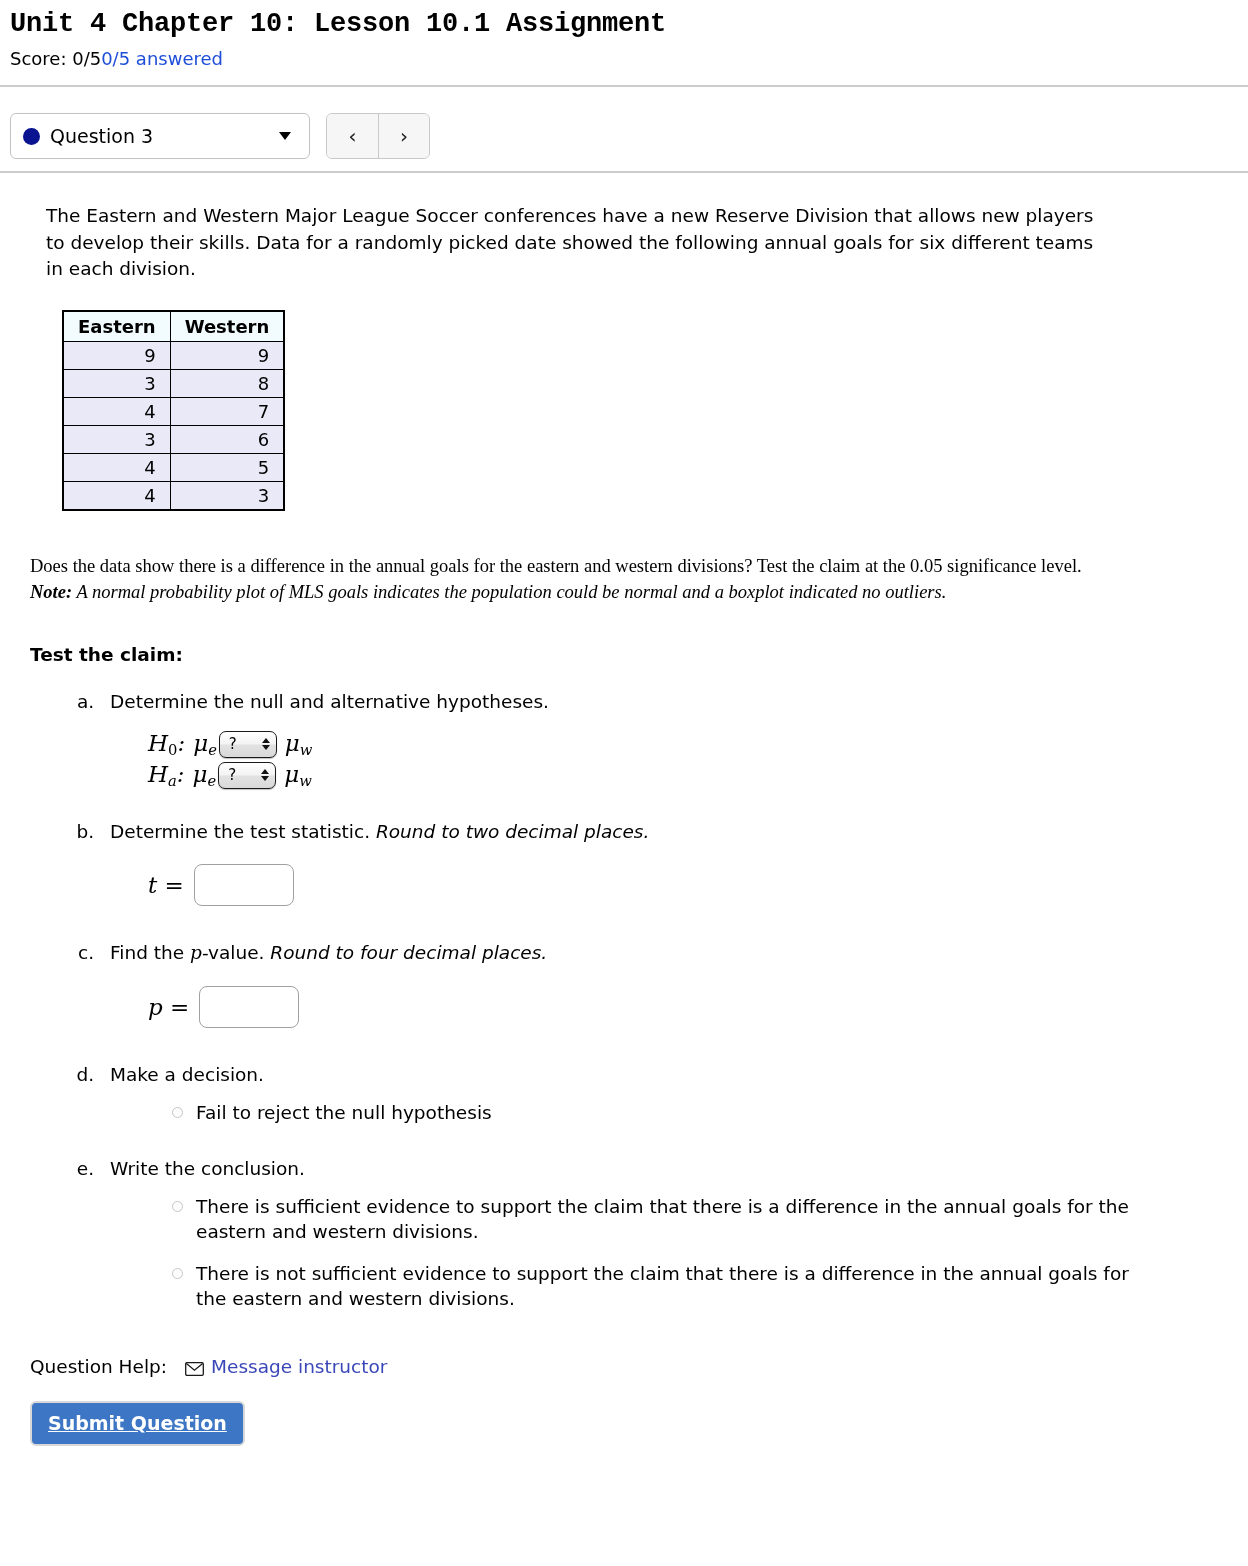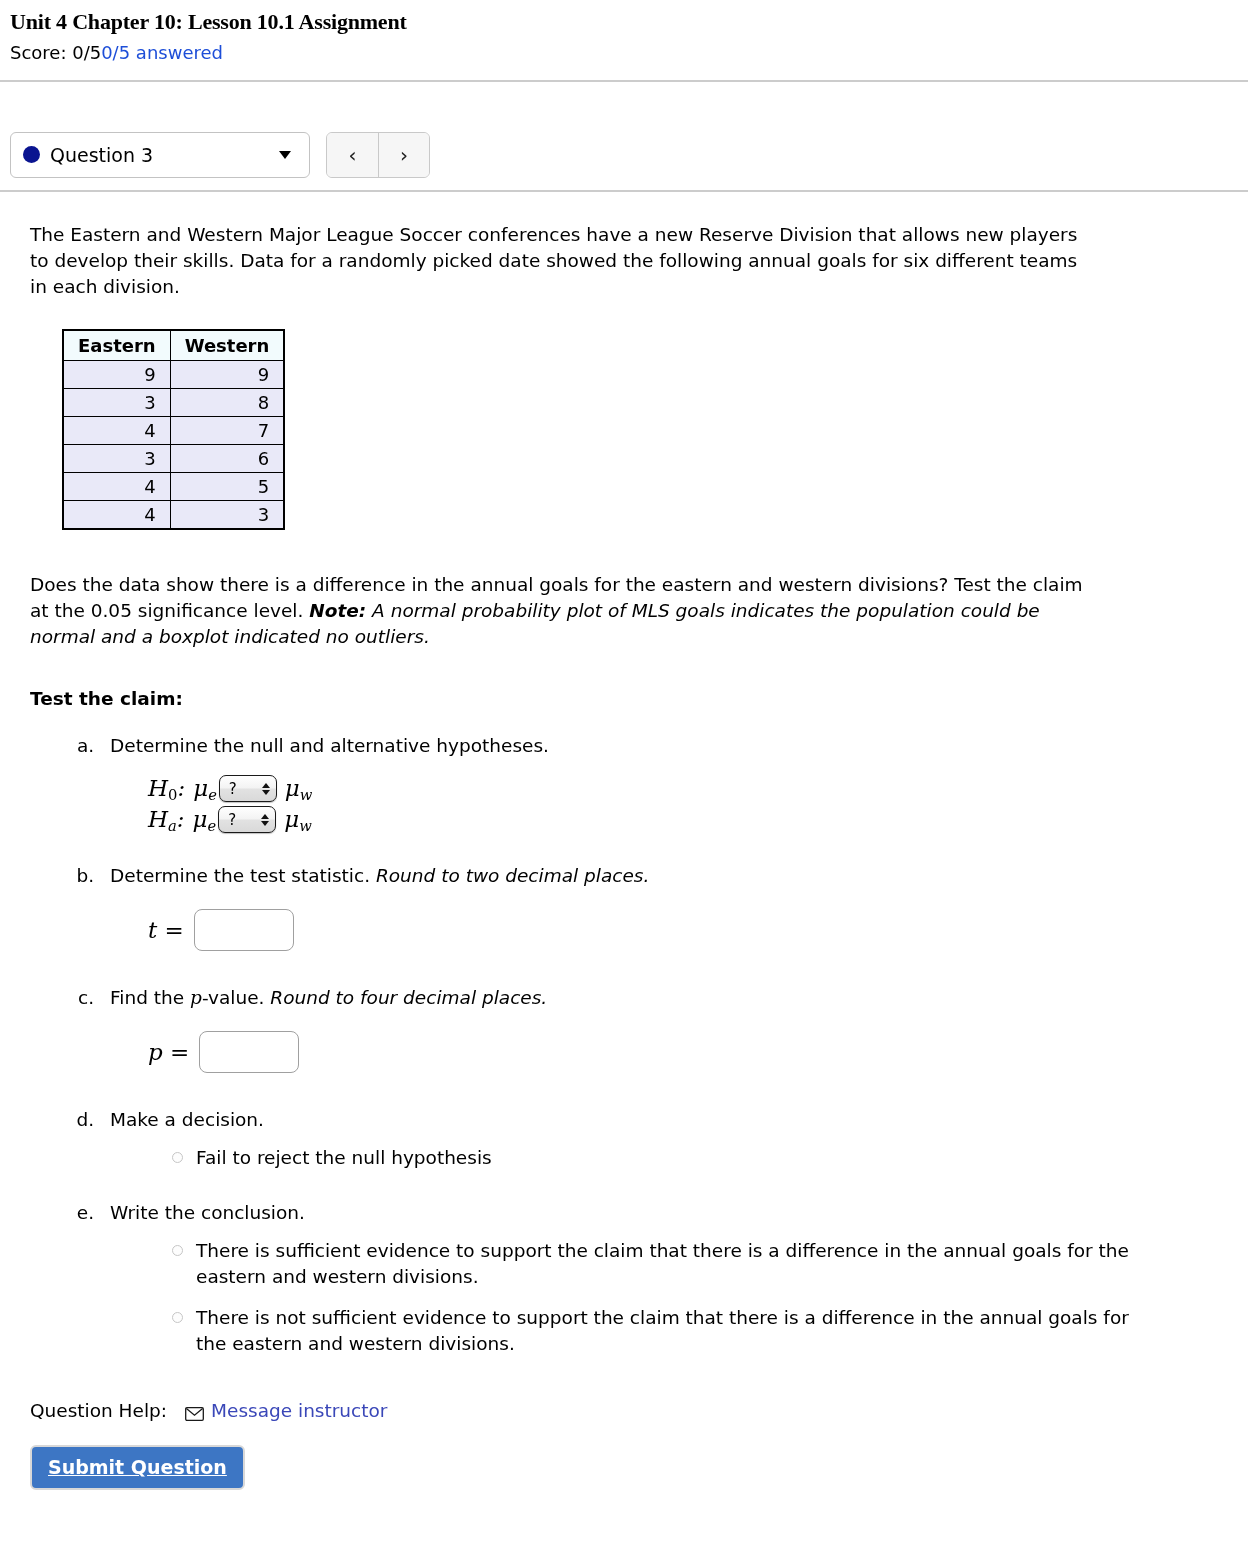--- a/index.html
+++ b/index.html
@@ -13,26 +13,26 @@
     height: 1566px;
     font-family: "DejaVu Sans", "Liberation Sans", sans-serif;
     color: #000000;
     overflow: hidden;
   }
 
   .page { padding: 0 0 0 0; }
 
   
   .assignment-title {
-    font-size: 22px;
+    font-size: 27px;
     font-weight: bold;
     letter-spacing: -0.2px;
     margin: 10px 0 0 10px;
     line-height: 1.1;
-    font-family: Liberation Serif, serif;
+    font-family: Liberation Mono, monospace;
   }
   .score-row {
     margin: 8px 0 0 10px;
     font-size: 18px;
     line-height: 1.2;
     display: flex;
     align-items: baseline;
   }
   .score-text { color: #000000; }
   .answered-text { color: #1d4ed8; }
@@ -45,21 +45,20 @@
     margin: 0;
   }
   .rule-top { margin-top: 16px; }
 
   
   .qnav {
     display: flex;
     align-items: center;
     padding: 26px 0 12px 10px;
     gap: 16px;
-    margin-top: 24px;
   }
   .question-select {
     width: 300px;
     height: 46px;
     border: 1px solid #c3c3c3;
     border-radius: 6px;
     background: #ffffff;
     display: flex;
     align-items: center;
     padding: 0 12px;
@@ -102,21 +101,21 @@
     font-size: 20px;
     color: #222;
     background: #f6f6f6;
   }
   .nav-btn + .nav-btn { border-left: 1px solid #c9c9c9; }
 
   
   .content { padding: 0 0 0 0; }
 
   .intro {
-    margin: 30px 0 0 30px;
+    margin: 30px 0 0 46px;
     width: 1060px;
     font-size: 18.5px;
     line-height: 1.42;
   }
 
   
   table.data-table {
     border-collapse: collapse;
     margin: 28px 0 0 62px;
     border: 2px solid #000;
@@ -137,20 +136,21 @@
     padding: 3px 14px;
     text-align: right;
     min-width: 90px;
   }
 
   .question-body {
     margin: 42px 6px 0 30px;
     width: 1060px;
     font-size: 18.5px;
     line-height: 1.42;
+    font-family: Liberation Serif, serif;
   }
   .question-body i { font-style: italic; }
   .note-bold { font-weight: bold; font-style: italic; }
 
   .test-claim {
     margin: 38px 0 0 30px;
     font-size: 18.5px;
     font-weight: bold;
   }
 

